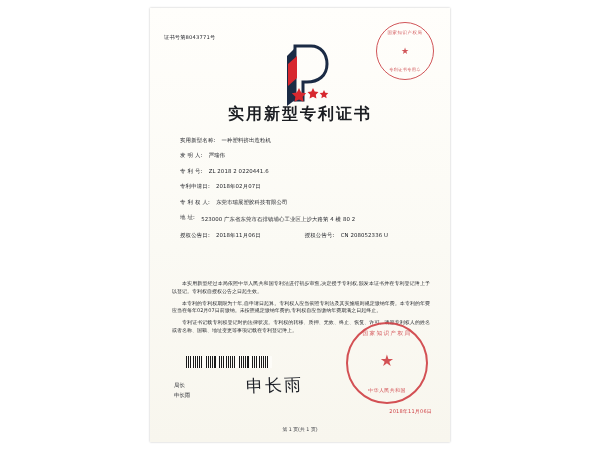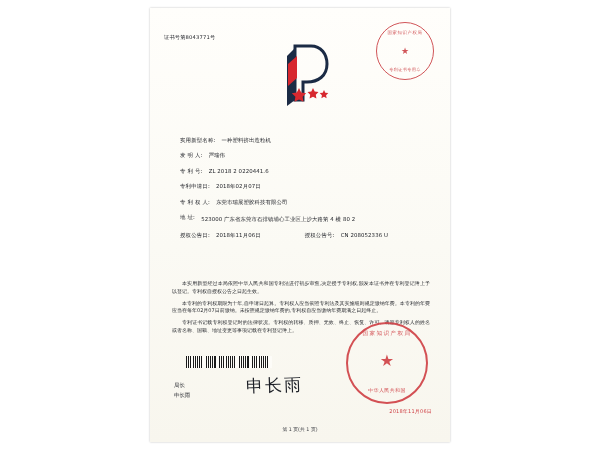--- a/index.html
+++ b/index.html
@@ -274,20 +274,21 @@
         <svg viewBox="0 0 70 64" width="70" height="64" aria-hidden="true">
           <path d="M30 2 L46 2 C56 2 62 10 62 20 C62 32 53 38 42 38 L38 38 L38 56 L30 56 Z" fill="none" stroke="#1b2b45" stroke-width="3"></path>
           <path d="M30 4 L30 56 L22 62 L22 12 Z" fill="#1b2b45"></path>
           <path d="M23 20 L32 12 L32 34 L23 42 Z" fill="#d7282f"></path>
           <path d="M34 44 l2.2 4.6 5 .7 -3.6 3.5 .9 5 -4.5-2.4 -4.5 2.4 .9-5 -3.6-3.5 5-.7z" fill="#d7282f"></path>
           <path d="M48 44 l1.7 3.5 3.8 .5 -2.7 2.7 .6 3.8 -3.4-1.8 -3.4 1.8 .6-3.8 -2.7-2.7 3.8-.5z" fill="#d7282f"></path>
           <path d="M59 46 l1.3 2.7 3 .4 -2.2 2.1 .5 3 -2.6-1.4 -2.6 1.4 .5-3 -2.2-2.1 3-.4z" fill="#d7282f"></path>
         </svg>
       </div>
 
+      <div class="title">实用新型专利证书</div>
 
       <div class="fields">
         <div class="field-row">
           <span class="field-label">实用新型名称:</span>
           <span class="field-value">一种塑料挤出造粒机</span>
         </div>
         <div class="field-row">
           <span class="field-label">发 明 人:</span>
           <span class="field-value">严瑞伟</span>
         </div>

